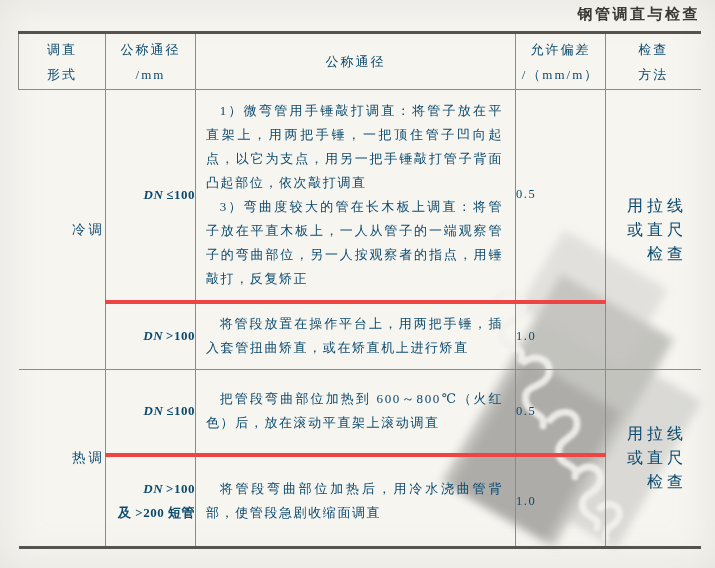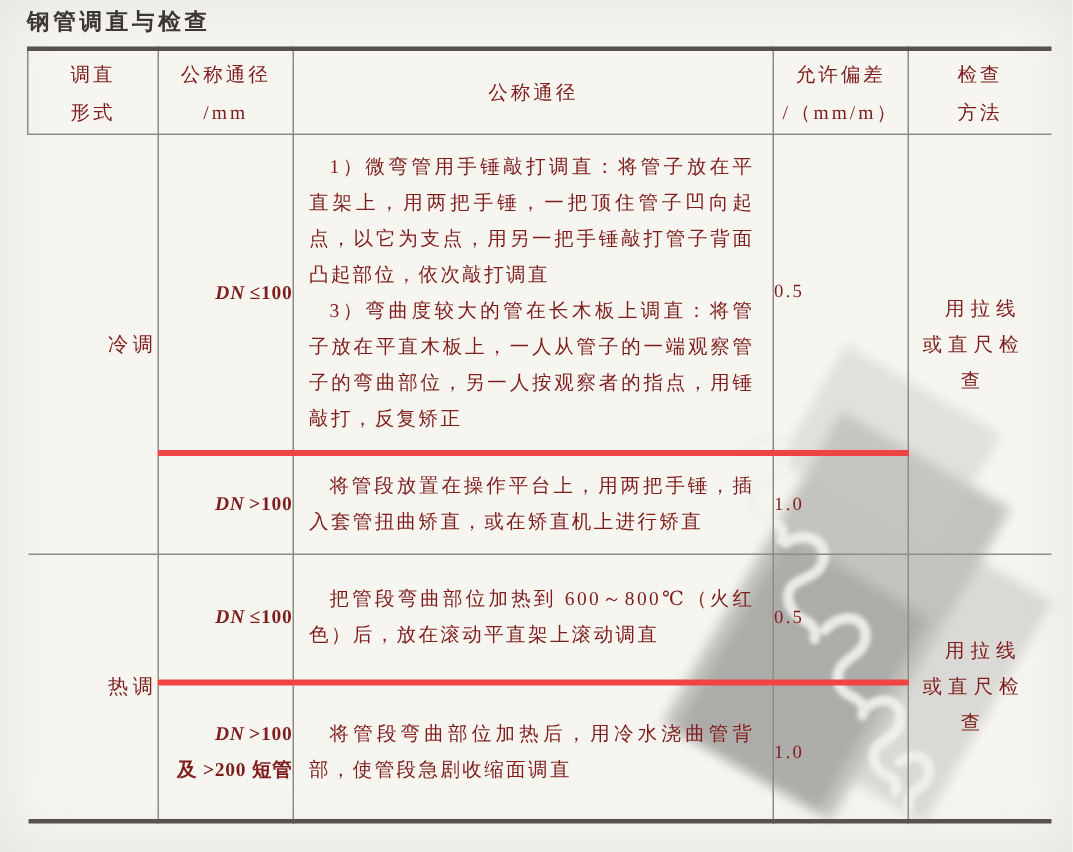--- a/index.html
+++ b/index.html
@@ -9,29 +9,29 @@
     background:#ffffff;
   }
   .page{
     position:relative;width:715px;height:568px;overflow:hidden;
     background:#f6f5f0;
     box-shadow:inset 0 0 40px rgba(180,176,168,0.25);
   }
   .wm{position:absolute;left:0;top:0;z-index:0;}
   .title{
     position:absolute;left:18px;top:5px;width:682px;
-    text-align:left;font-weight:bold;font-size:15px;
+    text-align:right;font-weight:bold;font-size:15px;
     letter-spacing:2.5px;color:#3b3833;z-index:1;
   }
   table.tbl{
     position:absolute;left:18px;top:31px;width:682px;z-index:1;
     border-collapse:collapse;table-layout:fixed;
     border-top:3px solid #56534e;
     border-bottom:3px solid #56534e;
-    color:#7f1d1d;
+    color:#0c4a6e;
   }
   .tbl th,.tbl td{
     border-right:1px solid #8d8b86;
     font-weight:normal;background:transparent;
     padding:0;vertical-align:middle;
   }
   .tbl th.c5,.tbl td.c5{border-right:none;margin-top:36px;}
   .tbl th{border-bottom:1px solid #8d8b86;font-size:13px;line-height:25px;letter-spacing:2px;text-align:center;}
   .tbl th.c1{border-left:1px solid #8d8b86;}
   tr.hrow{height:57px;}
@@ -39,22 +39,22 @@
   .rsep{border-bottom:4px solid #ef4444;}
   .gend{border-bottom:1px solid #8d8b86;}
   td.form{text-align:right;font-size:13.5px;letter-spacing:3px;}
   td.dn{text-align:right;font-size:13px;letter-spacing:0.5px;line-height:24px;font-weight:bold;}
   td.dn i{font-style:italic;}
   td.dn span{margin-left:3px;}
   td.op{padding:4px 12px 4px 10px;text-align:justify;font-size:13px;line-height:24px;letter-spacing:1.6px;}
   td.op p{margin:0;text-indent:1.05em;}
   td.dev{font-size:12.5px;letter-spacing:1.5px;}
   td.check .blk{
-    width:76px;margin-left:5px;font-size:13px;line-height:24px;
-    letter-spacing:4px;text-indent:13px;text-align:center;word-break:break-all;
+    width:76px;margin-left:5px;font-size:16px;line-height:24px;
+    letter-spacing:4px;text-indent:13px;text-align:right;word-break:break-all;
   }
 </style>
 </head>
 <body>
 
 <div class="page">
 
   <svg class="wm" width="715" height="568" viewBox="0 0 715 568" aria-hidden="true">
     <defs>
       <filter id="wblur" x="-20%" y="-20%" width="140%" height="140%">

